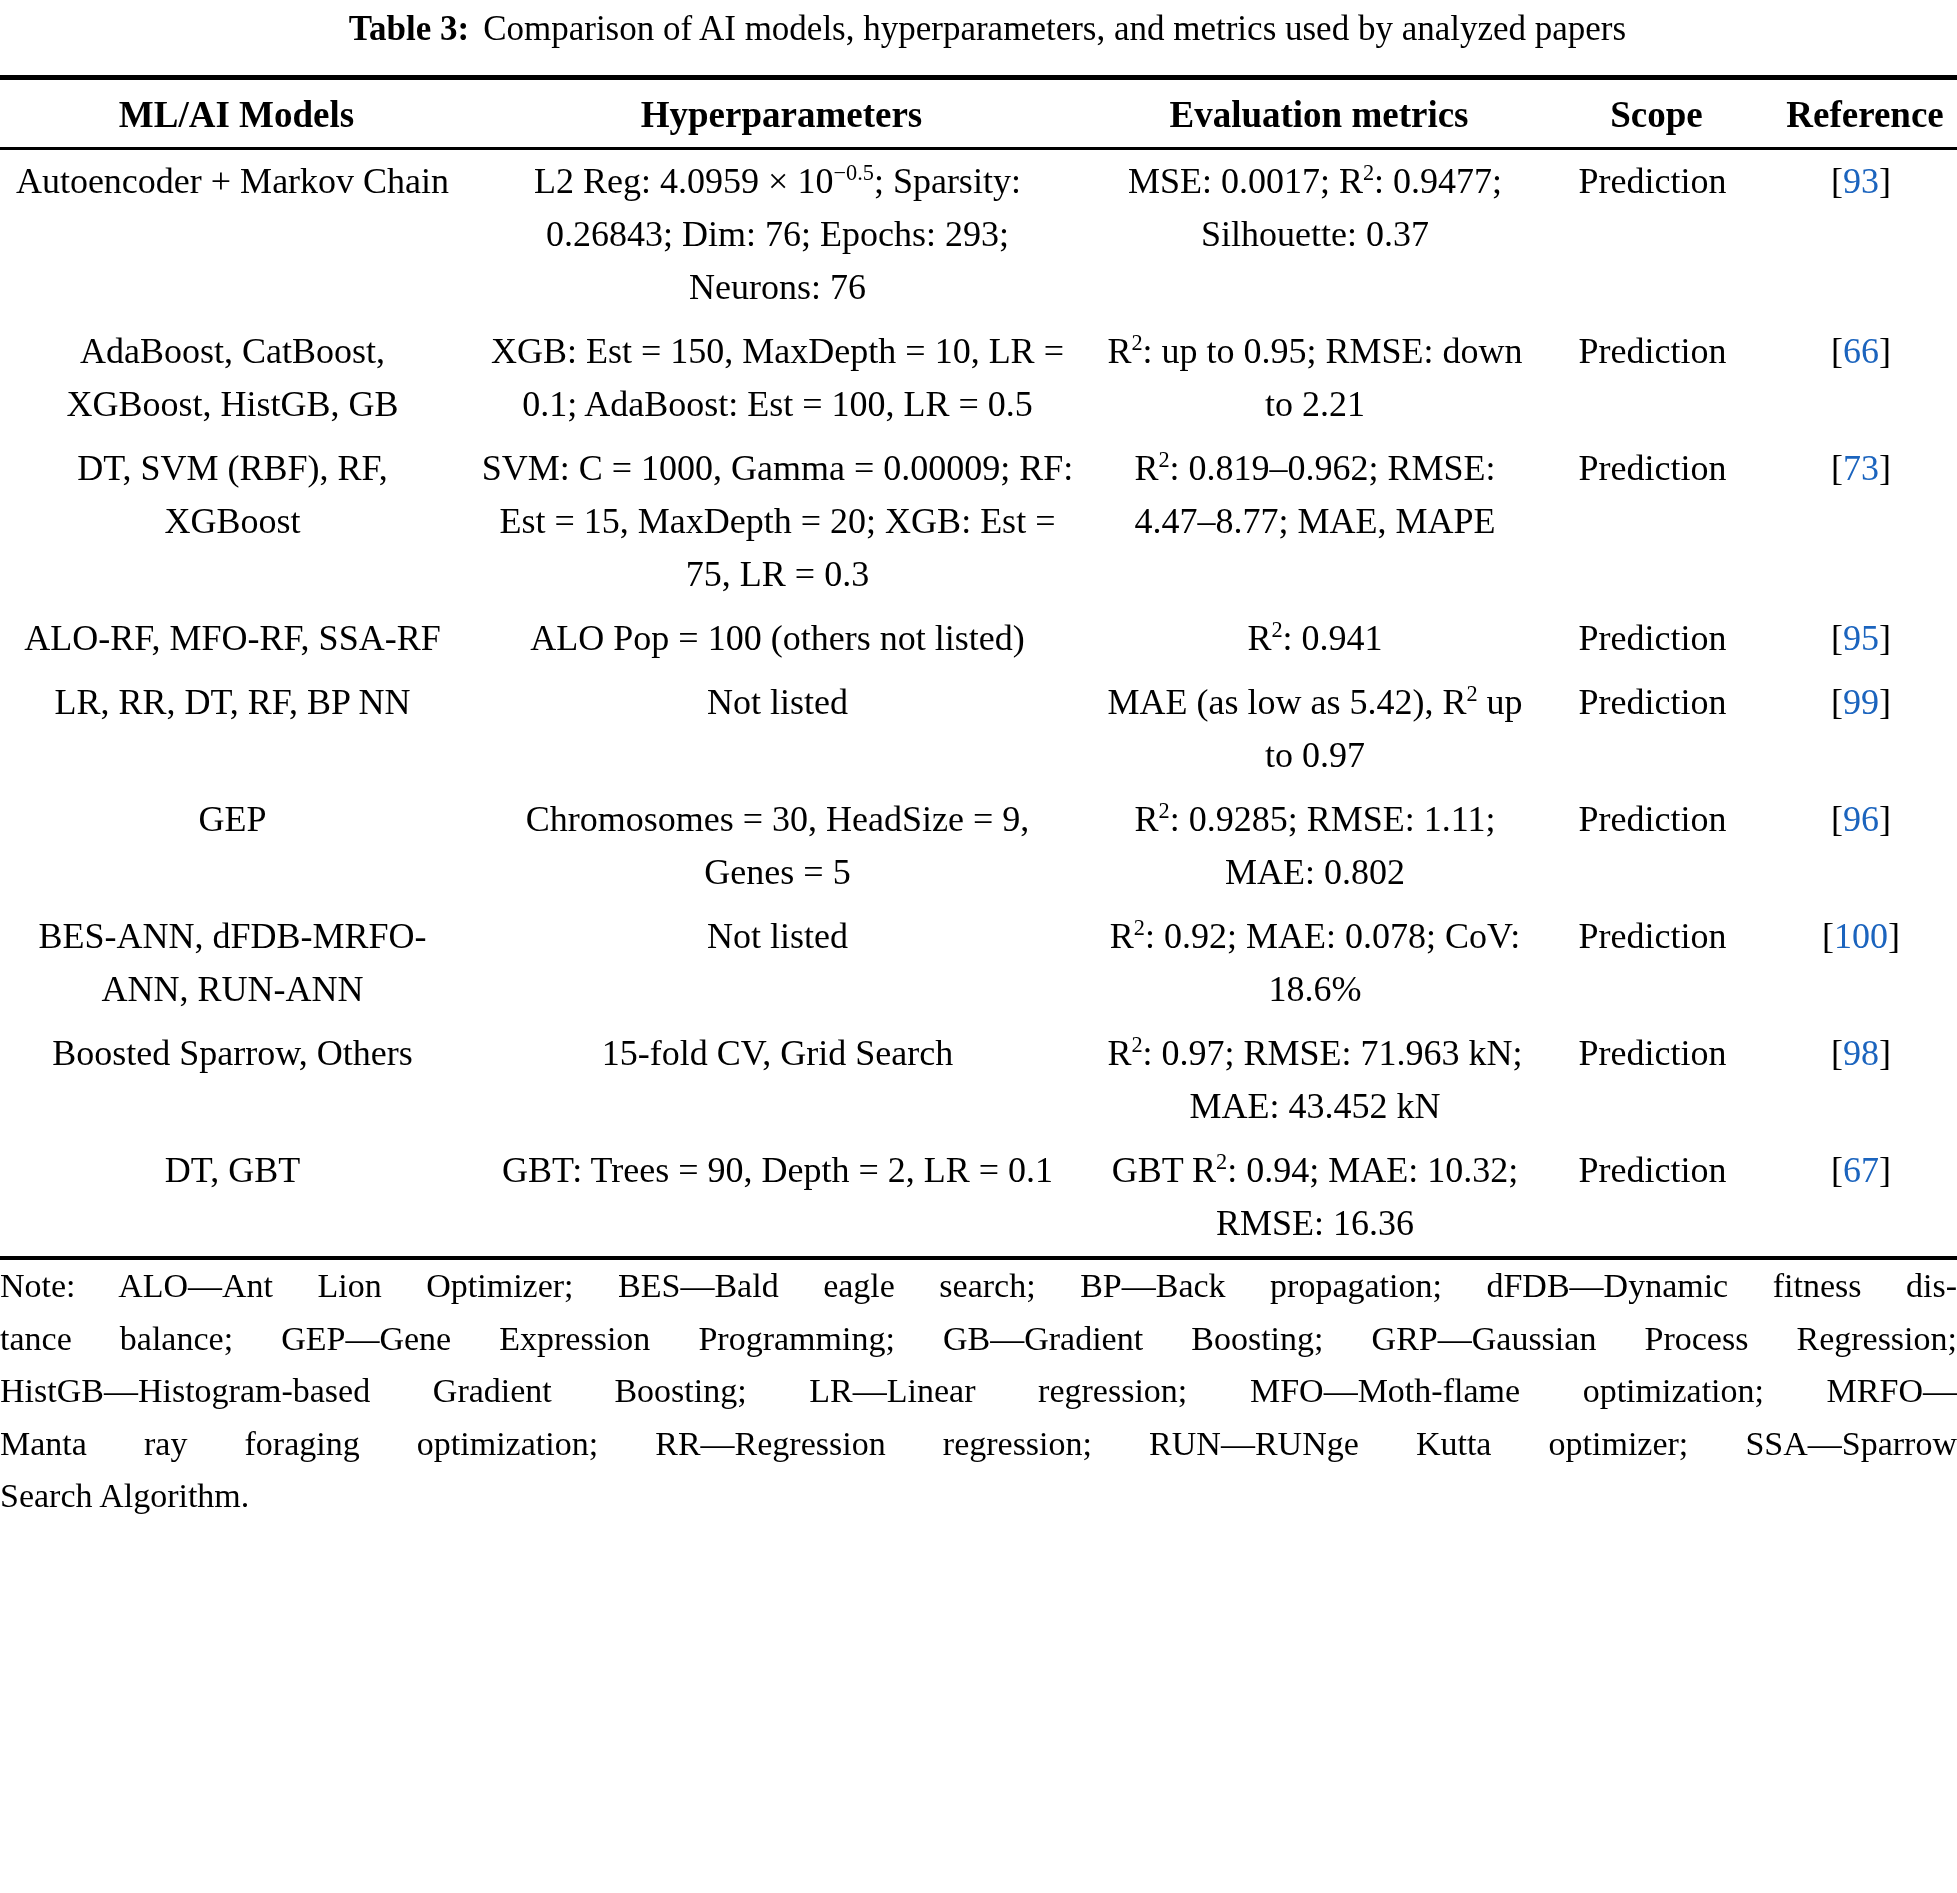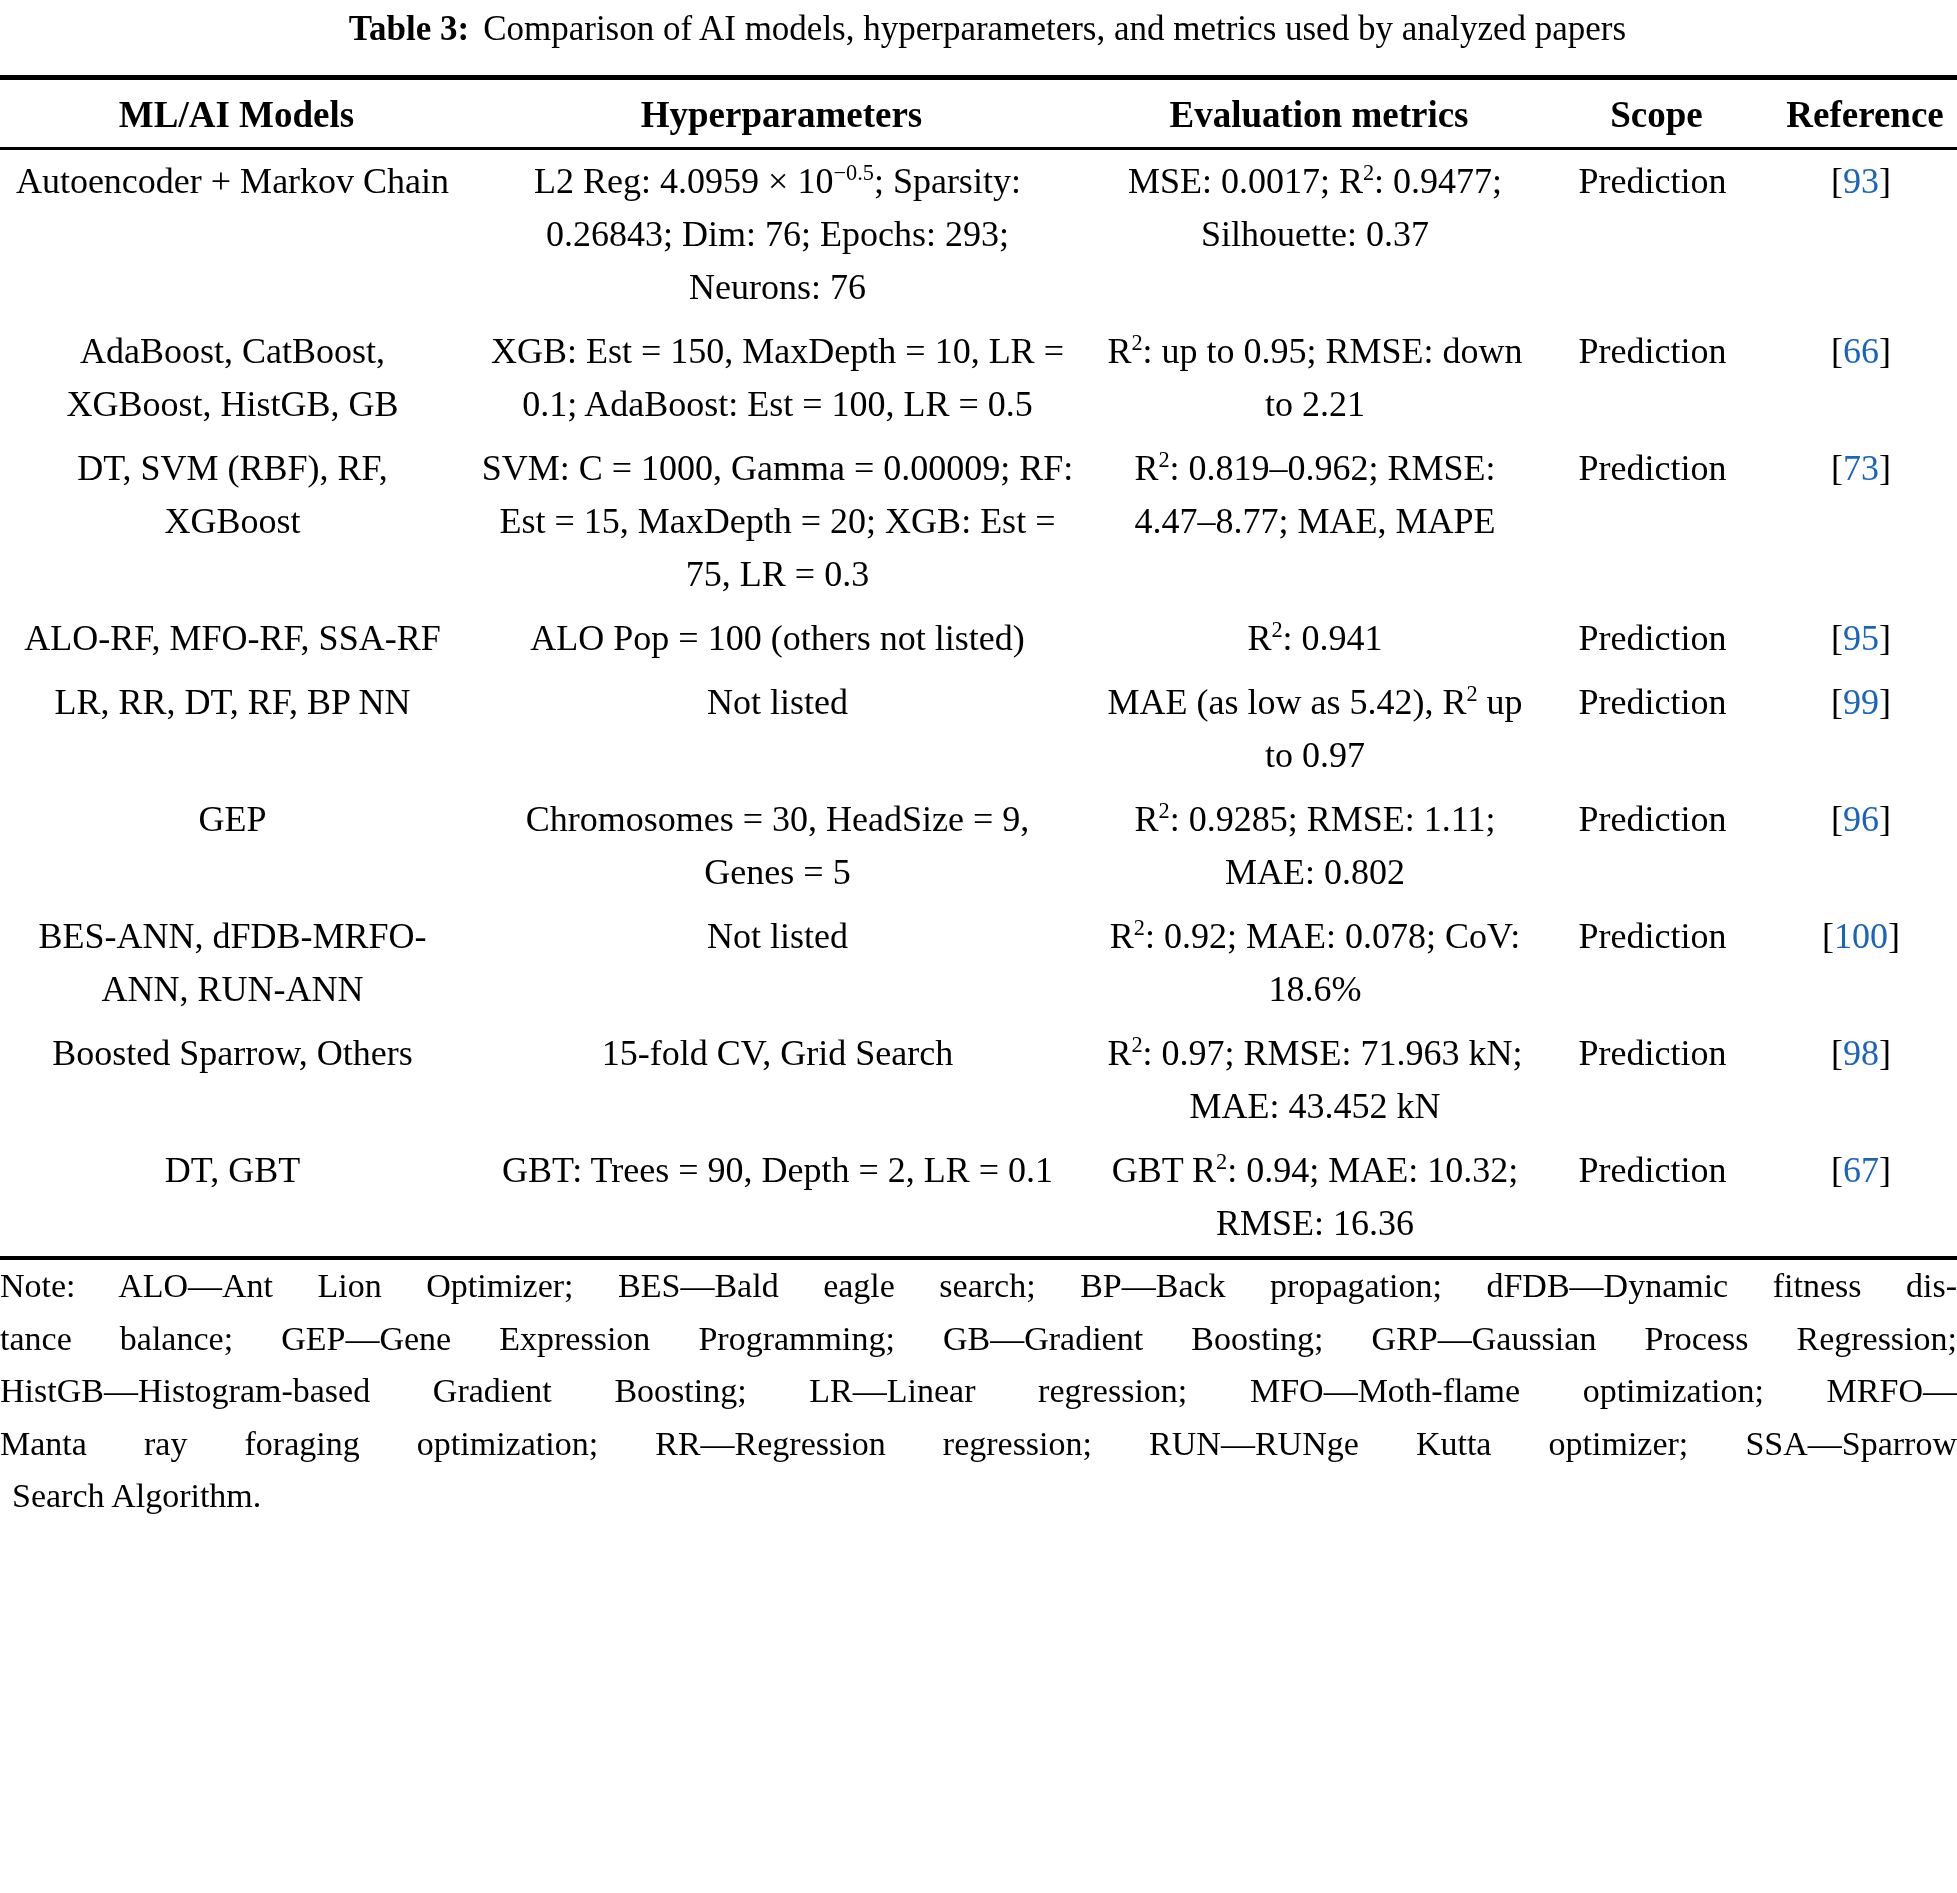--- a/index.html
+++ b/index.html
@@ -62,21 +62,21 @@
   
   .note {
     font-size: 34px;
     line-height: 52.5px;
   }
   .note-line {
     text-align: justify;
     text-align-last: justify;
     white-space: normal;
   }
-  .note-line.last { text-align: left; text-align-last: left; padding-left: 12px; }
+  .note-line.last { text-align: left; text-align-last: left; }
 </style>
 </head>
 <body>
 
 <div class="page">
 
   <div class="caption">
     <span class="caption-label">Table 3:</span><span>Comparison of AI models, hyperparameters, and metrics used by analyzed papers</span>
   </div>
 

